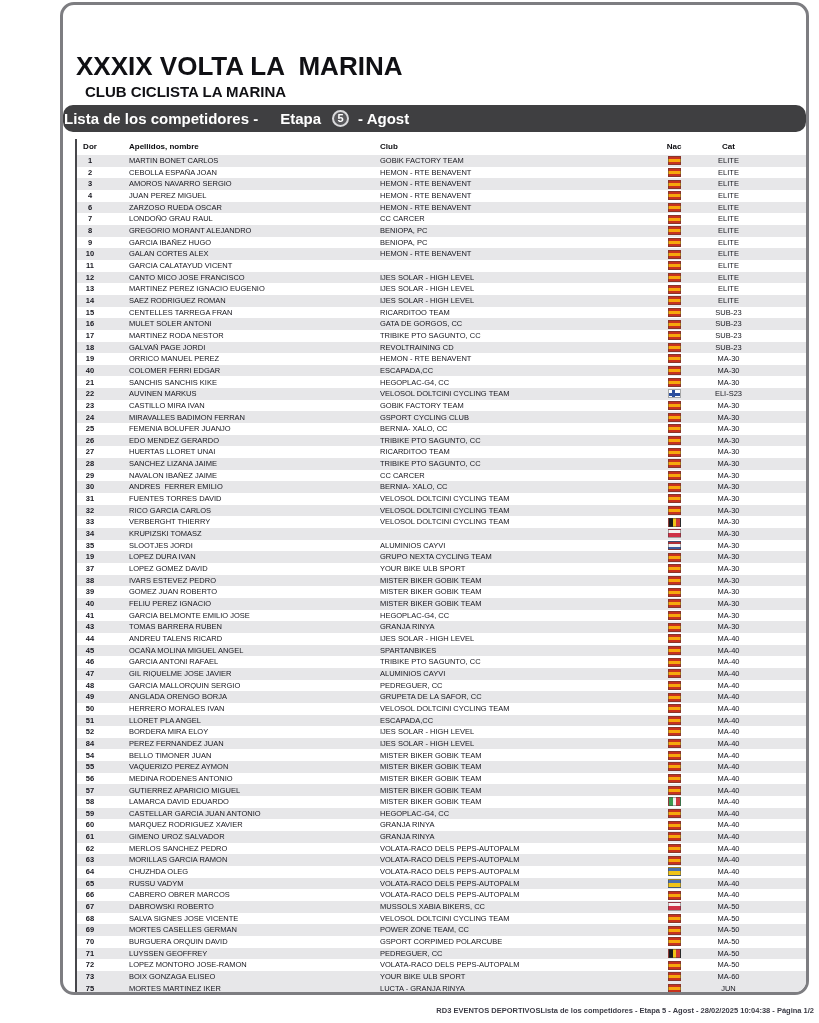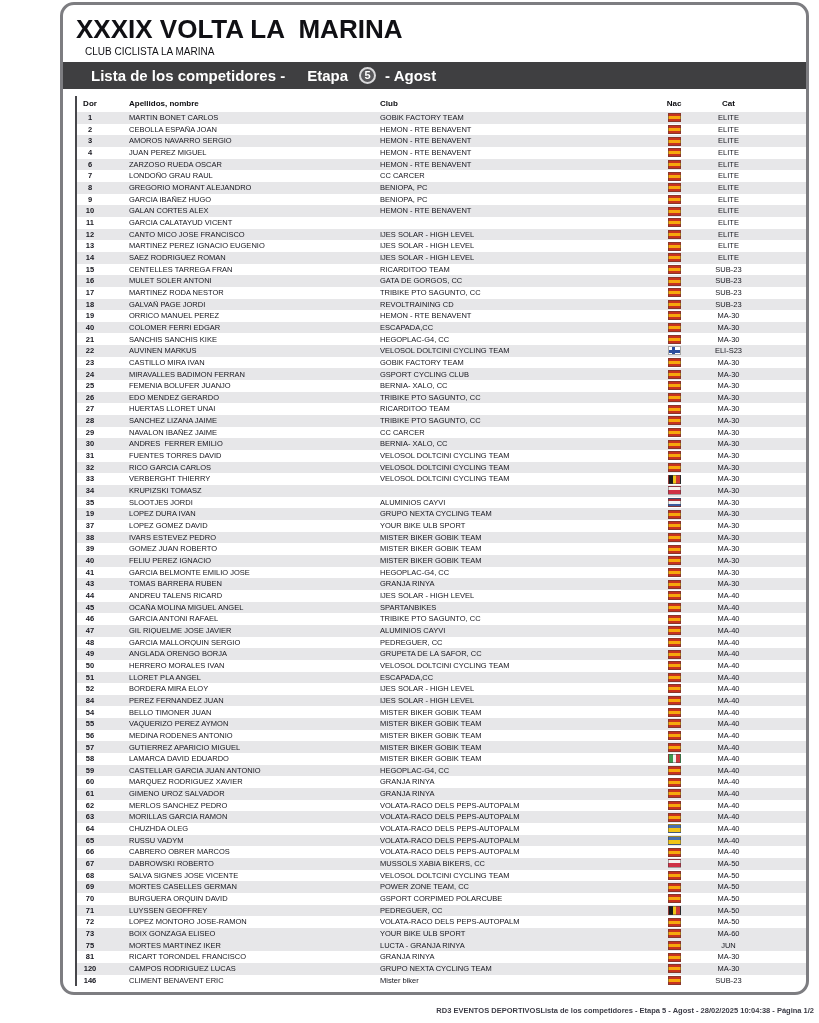--- a/index.html
+++ b/index.html
@@ -10,24 +10,24 @@
     --text:#16161e;
     --footer-text:#3c3c46;
   }
   *{margin:0;padding:0;box-sizing:border-box;}
   html,body{width:819px;height:1023px;background:#fff;
     font-family:"Liberation Sans","DejaVu Sans",sans-serif;}
   .page{position:relative;width:819px;height:1023px;background:#fff;overflow:hidden;}
   .box{position:absolute;left:60px;top:2px;width:749px;height:993px;
     border:3px solid var(--box-border);border-radius:14px;background:#fff;overflow:hidden;}
   .header{padding:9px 0 0 13px;}
-  .title{font-size:26px;font-weight:700;color:#101014;white-space:pre;letter-spacing:0;}
-  .subtitle{font-size:10px;font-weight:400;color:#101014;padding-left:9px;margin-top:1px;}
+  .title{font-size:26px;font-weight:700;color:#101014;white-space:pre;letter-spacing:0;margin-top:37px;}
+  .subtitle{font-size:15px;font-weight:700;color:#101014;padding-left:9px;margin-top:1px;}
   .banner{margin-top:5px;height:27px;background:var(--banner-bg);color:#fff;
-    display:flex;align-items:center;padding-left:28px;font-size:15px;font-weight:700;}
+    display:flex;align-items:center;padding-left:1px;font-size:15px;font-weight:700;border-radius:10px;}
   .banner .etapa{margin-left:22px;}
   .badge{width:17px;height:17px;border-radius:50%;background:#59595c;border:2px solid #d9d9db;
     color:#fff;font-size:11px;font-weight:700;display:flex;align-items:center;justify-content:center;
     margin:0 9px 0 11px;line-height:1;}
   .table{margin:7px 0 0 12px;width:810px;
     border-left:2px solid var(--table-border);border-right:2px solid var(--table-border);}
   .row{display:grid;grid-template-columns:26px 277px 270px 48px 61px;
     align-items:center;height:11.67px;font-size:7.5px;color:var(--text);line-height:1;}
   .row.alt{background:var(--row-alt);}
   .thead{height:16px;font-size:8px;font-weight:700;color:#0c0c10;}

